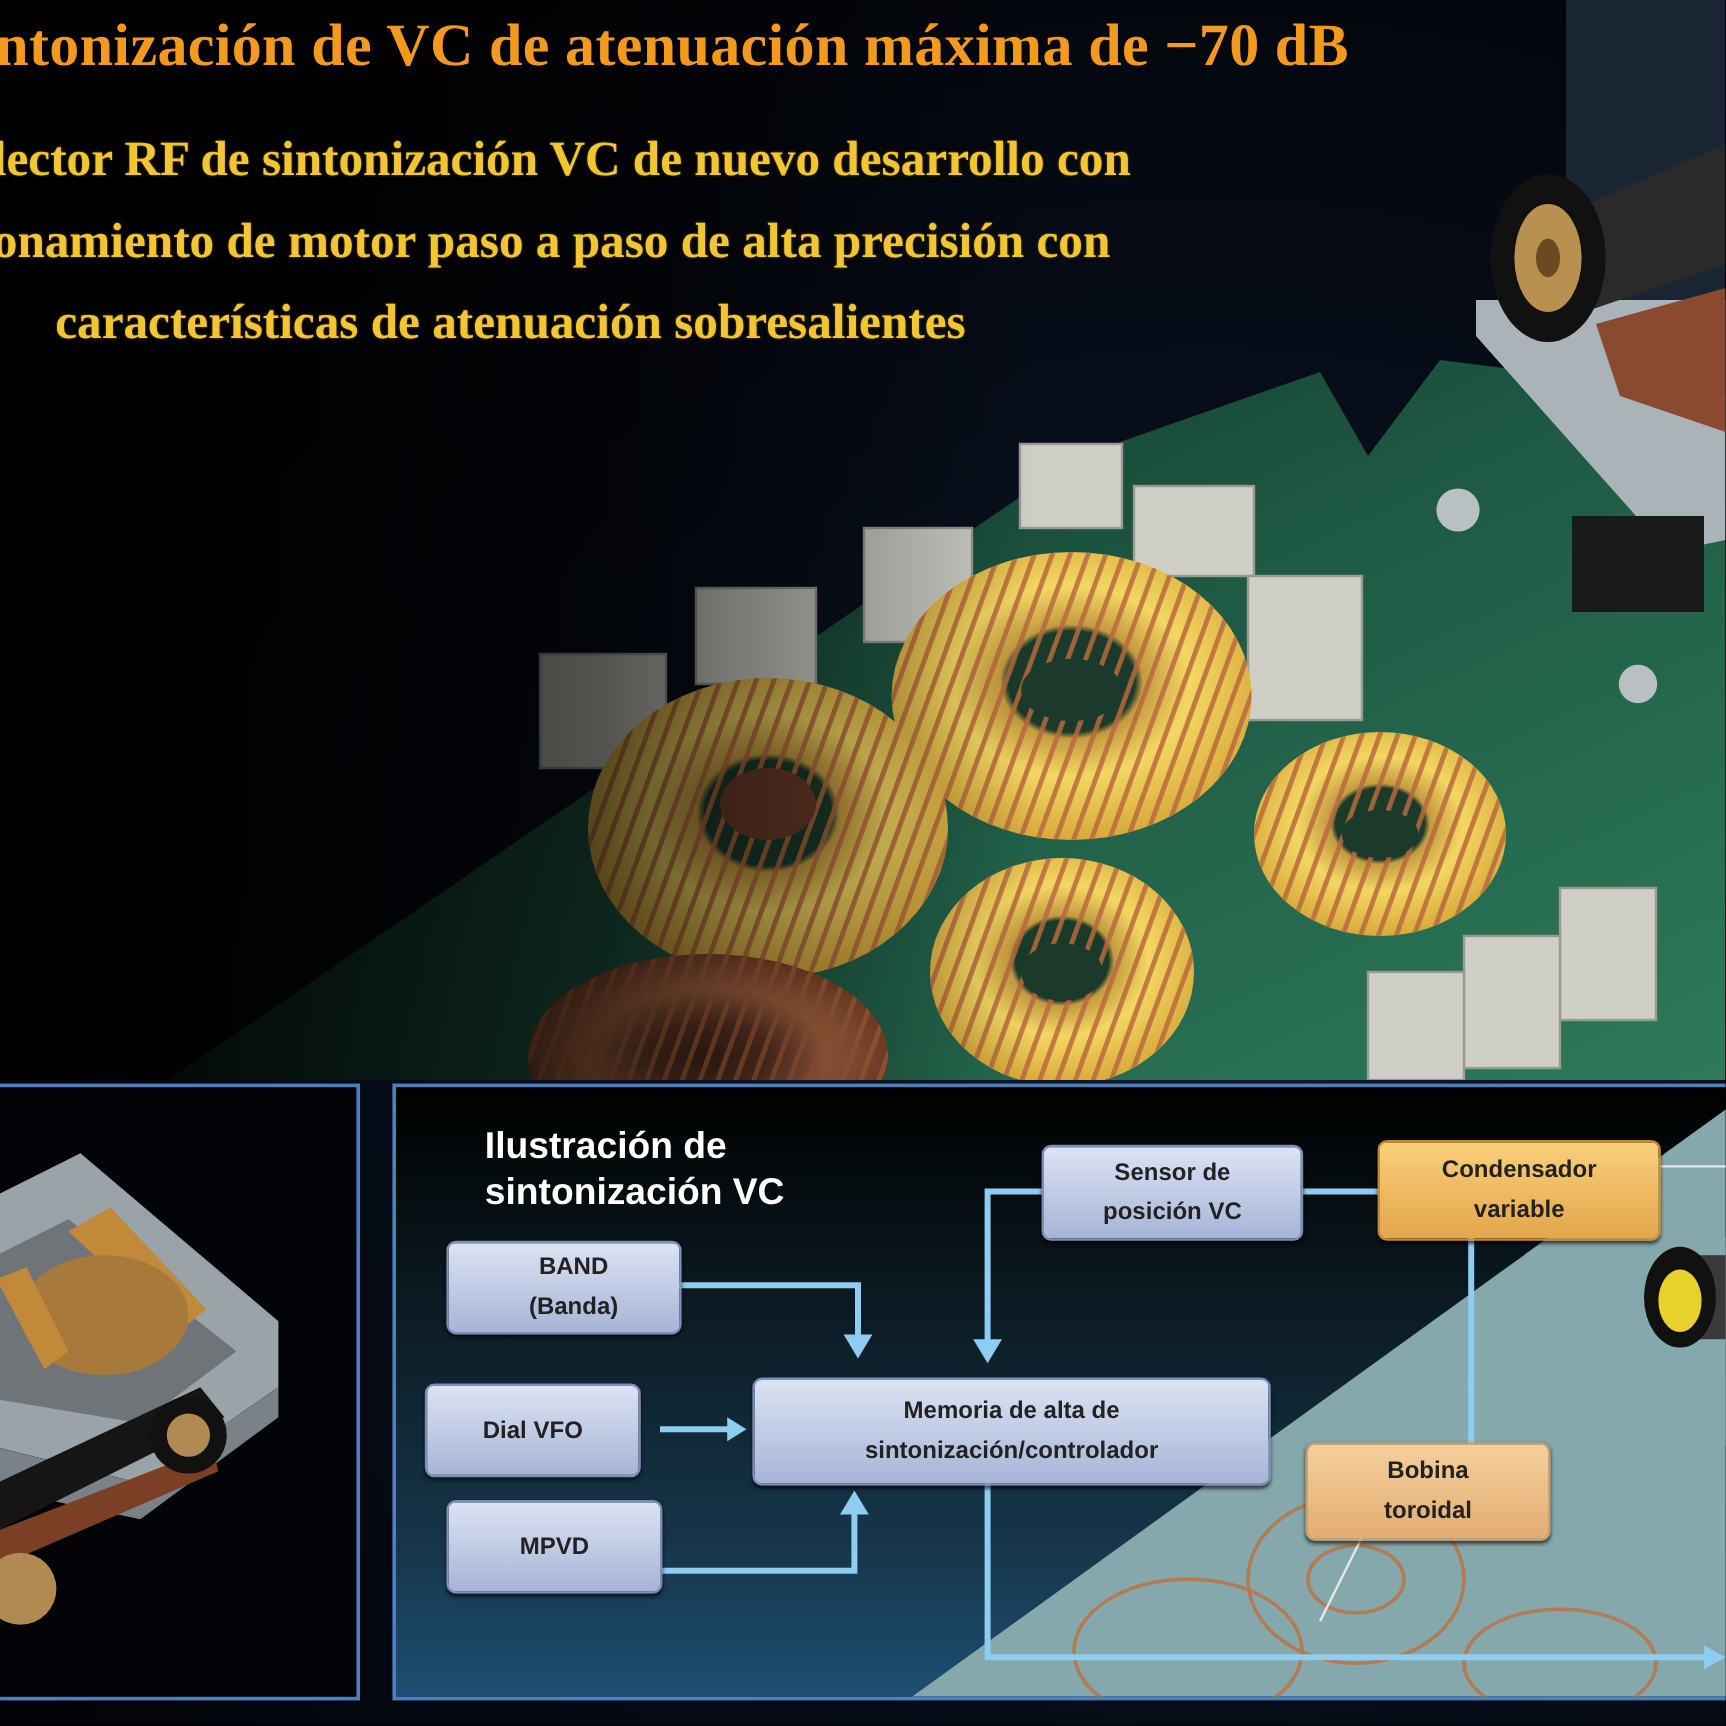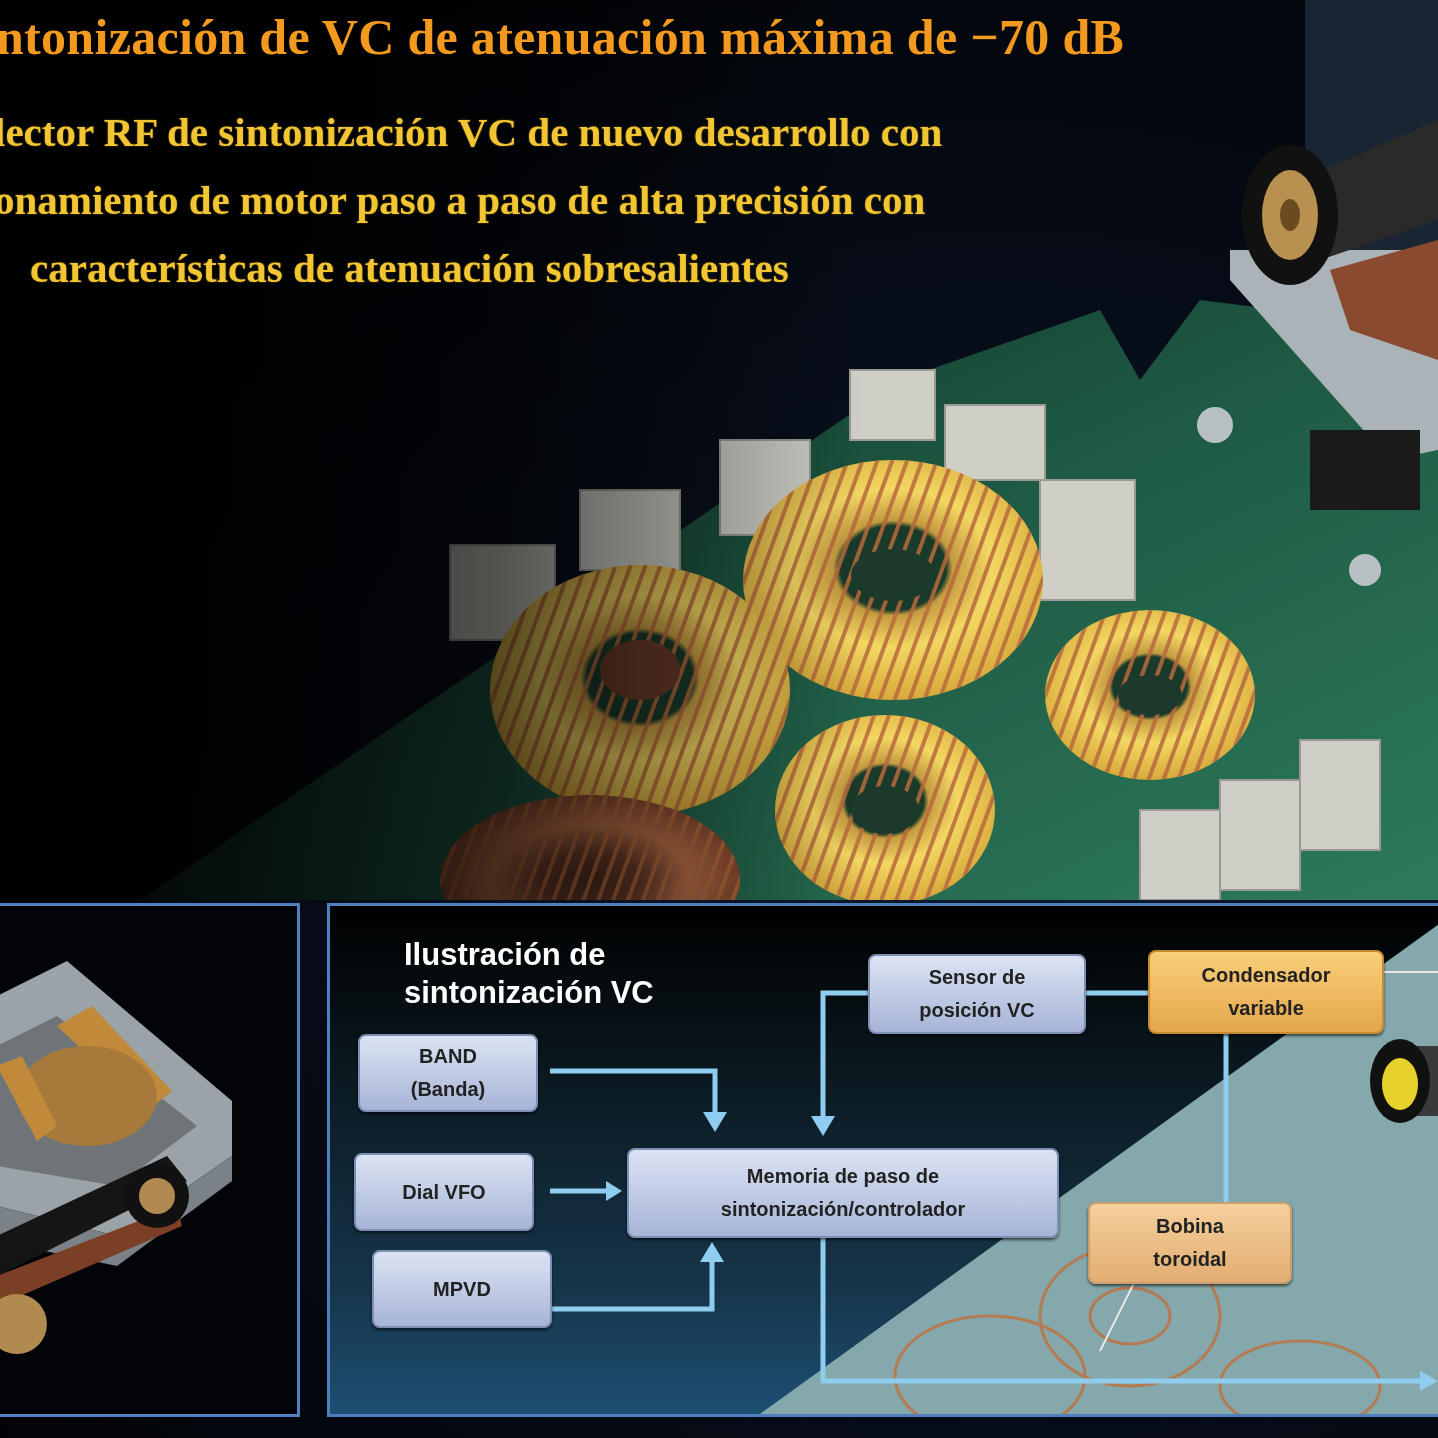--- a/index.html
+++ b/index.html
@@ -4,21 +4,21 @@
 <style>
   html,body{margin:0;padding:0;background:#000;}
   body{width:1438px;height:1438px;position:relative;overflow:hidden;font-family:"Liberation Sans",sans-serif;}
   .bg{position:absolute;inset:0;background:radial-gradient(ellipse at 70% 60%,#0e1a2c 0%,#050a14 55%,#000 100%);}
   .photo{position:absolute;left:0;top:0;width:1438px;height:900px;}
   .title{position:absolute;left:-4px;top:8px;white-space:nowrap;font-family:"Liberation Serif",serif;font-weight:bold;font-size:50px;color:#f39a1e;letter-spacing:0.3px;}
   .subtitle{position:absolute;left:0;top:98px;width:1110px;font-family:"Liberation Serif",serif;font-weight:bold;font-size:41px;line-height:68px;color:#f2c533;text-shadow:0 0 2px #7a5a00;}
   .subtitle div{white-space:nowrap;}
   .sub-l1{margin-left:-6px;}
   .sub-l2{margin-left:-6px;}
-  .sub-l3{margin-left:30px;}
+  .sub-l3{margin-left:46px;}
   .panel-left{position:absolute;left:-6px;top:903px;width:300px;height:508px;border:3px solid #4f7fbf;background:#020407;overflow:hidden;}
   .panel-diagram{position:absolute;left:327px;top:903px;width:1120px;height:508px;border:3px solid #4f7fbf;overflow:hidden;background:linear-gradient(180deg,#000 0%,#0b1a22 35%,#16354a 75%,#1d4f72 100%);}
   .diag-title{position:absolute;left:34px;top:30px;font-weight:bold;font-size:31px;line-height:38px;color:#fff;margin-left:40px;}
   .box{position:absolute;display:flex;align-items:center;justify-content:center;text-align:center;font-weight:bold;color:#222;border-radius:8px;border:2px solid #7e8fb5;background:linear-gradient(180deg,#dbe3f3 0%,#a7b4d6 100%);box-shadow:0 2px 3px rgba(0,0,0,.6);font-size:20px;line-height:33px;}
   .box.orange{background:linear-gradient(180deg,#f9cf7a 0%,#e3a64c 100%);border-color:#c68a30;}
   .box.peach{background:linear-gradient(180deg,#f5cf9c 0%,#e2ad72 100%);border-color:#caa070;}
   svg.wires{position:absolute;left:0;top:0;}
 </style>
 </head>
 <body>
@@ -164,35 +164,35 @@
       <polygon points="481,210 505,210 493,230"></polygon>
       <polygon points="1090,465 1108,475 1090,485"></polygon>
     </g>
   </svg>
 
   <div class="diag-title">
     <div>Ilustración de</div>
     <div>sintonización VC</div>
   </div>
 
-  <div class="box" style="left:28px;top:128px;width:176px;height:74px;">
+  <div class="box" style="left:42px;top:128px;width:176px;height:74px;padding-left:16px;">
     <div>
       <div>BAND</div>
       <div>(Banda)</div>
     </div>
   </div>
   <div class="box" style="left:24px;top:247px;width:176px;height:74px;">
     <div>Dial VFO</div>
   </div>
   <div class="box" style="left:42px;top:344px;width:176px;height:74px;">
     <div>MPVD</div>
   </div>
   <div class="box" style="left:297px;top:242px;width:428px;height:86px;">
     <div>
-      <div>Memoria de paso de</div>
+      <div>Memoria de alta de</div>
       <div>sintonización/controlador</div>
     </div>
   </div>
   <div class="box" style="left:538px;top:48px;width:214px;height:76px;">
     <div>
       <div>Sensor de</div>
       <div>posición VC</div>
     </div>
   </div>
   <div class="box orange" style="left:818px;top:44px;width:232px;height:80px;">

